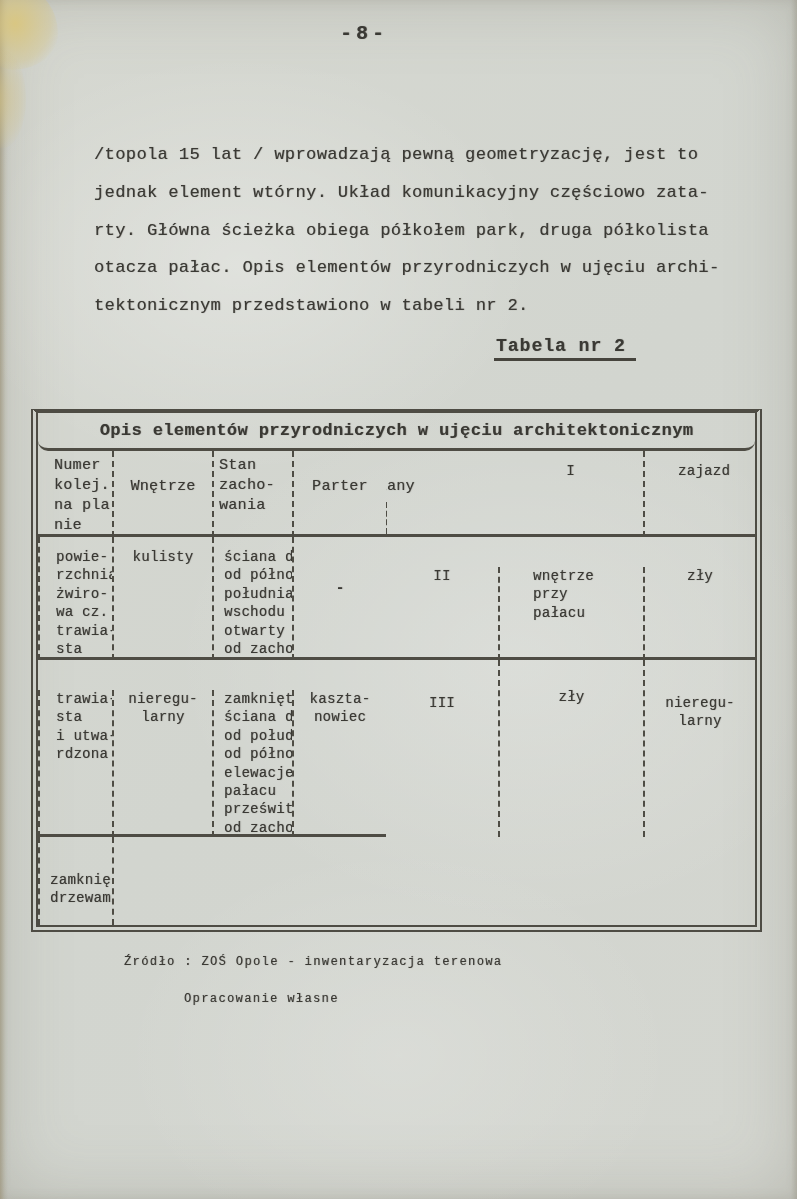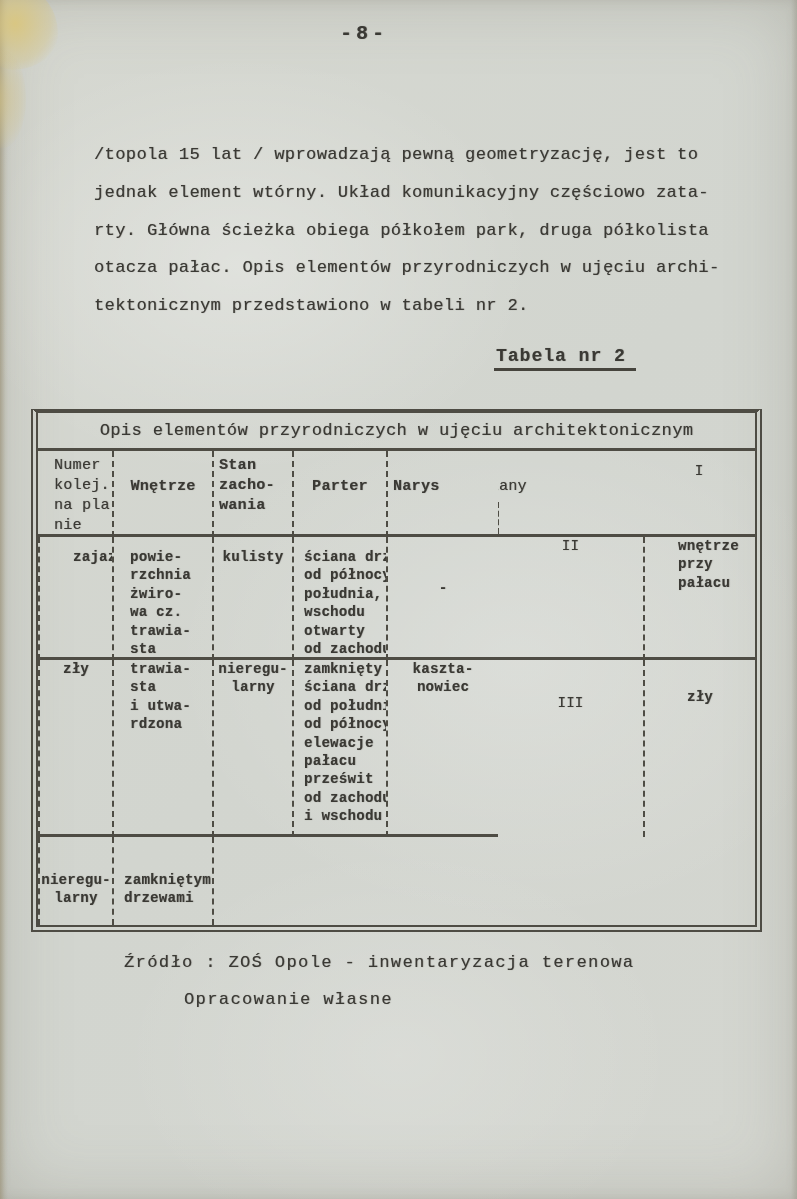--- a/index.html
+++ b/index.html
@@ -39,74 +39,75 @@
   .page-number {
     position:absolute; left:340px; top:22px;
     font-size:20px; letter-spacing:4px; font-weight:700;
   }
   .paragraph {
     position:absolute; left:94px; top:136px;
     font-size:17px; line-height:37.8px; letter-spacing:0.4px;
     white-space:pre;
   }
   .table-heading {
-    position:absolute; left:494px; top:346px;
+    position:absolute; left:494px; top:336px;
     font-size:18px; font-weight:700; letter-spacing:1px;
     border-bottom:3px solid #46443d;
     padding:0 10px 2px 2px;
   }
   .dtable {
     position:absolute; left:31px; top:409px; width:731px; height:523px;
     box-sizing:border-box;
     border-top:4px solid #4e4c44;
     border-bottom:7px double #4e4c44;
     border-left:7px double #4e4c44;
     border-right:7px double #4e4c44;
     display:grid;
     grid-template-columns:74px 100px 80px 94px 112px 145px auto;
     grid-template-rows:38px 86px 123px 177px auto;
   }
   .caption {
     grid-column:1 / -1;
     border-bottom:3px solid #4e4c44;
     text-align:center;
-    font-size:17px; font-weight:400; letter-spacing:0.4px;
+    font-size:17px; font-weight:700; letter-spacing:0.4px;
     padding-top:8px;
     white-space:pre;
+    border-radius:10px;
   }
   .cell {
     box-sizing:border-box;
     white-space:pre;
     overflow:hidden;
     font-size:14px; line-height:18.4px; letter-spacing:0.3px;
   }
-  .vline { border-left:2px dashed #4e4c44;font-weight:bold; }
+  .vline { border-left:2px dashed #4e4c44; }
   .hline { border-bottom:3px solid #4e4c44; }
   .th { font-size:15px; line-height:20px; padding-top:5px; }
   .th.mid { padding-top:26px; }
   .pl8  { padding-left:16px; }
   .pl4  { padding-left:5px; }
   .pl10 { padding-left:10px; }
   .pl15 { padding-left:16px; }
   .pl32 { padding-left:33px; }
   .ctr  { text-align:center; }
   .pt-r1 { padding-top:11px; }
-  .pt-r2 { padding-top:0; }
+  .pt-r2 { padding-top:0;margin-top:30px; }
   .pt-r3 { padding-top:34px; }
   .pt-dash { padding-top:42px; font-weight:700; }
   .pt-zly3 { padding-top:28px; }
   .th-sciany { border-left:none; position:relative; }
   .th-sciany::before {
     content:""; position:absolute; left:-1px; bottom:0; height:32px;
     border-left:2px dashed #4e4c44;
   }
   .th-sciany .shift { display:inline-block; margin-left:-32px; }
   .source {
     position:absolute; left:124px; top:944px;
-    font-size:17px; line-height:37px; letter-spacing:1.4px;
+    font-size:12px; line-height:37px; letter-spacing:1.4px;
   }
   .source .line2 { margin-left:60px; }
 </style>
 </head>
 <body>
 
 <div class="page">
   <div class="edge-left"></div>
   <div class="edge-right"></div>
   <div class="stain-a"></div>
@@ -127,21 +128,20 @@
 
     <div class="cell th pl8 hline ink">Numer
 kolej.
 na pla-
 nie</div>
     <div class="cell th mid ctr vline hline ink">Wnętrze</div>
     <div class="cell th pl4 vline hline ink">Stan
 zacho-
 wania</div>
     <div class="cell th mid ctr vline hline ink">Parter</div>
-    <div class="cell th mid pl4 vline hline ink">Narys</div>
     <div class="cell th mid pl4 hline th-sciany ink"><span class="shift">Ściany</span></div>
 
     <div class="cell ctr pt-r1 hline ink">I</div>
     <div class="cell pl32 pt-r1 vline hline ink">zajazd</div>
     <div class="cell pl15 pt-r1 vline hline ink">powie-
 rzchnia
 żwiro-
 wa cz.
 trawia-
 sta</div>

